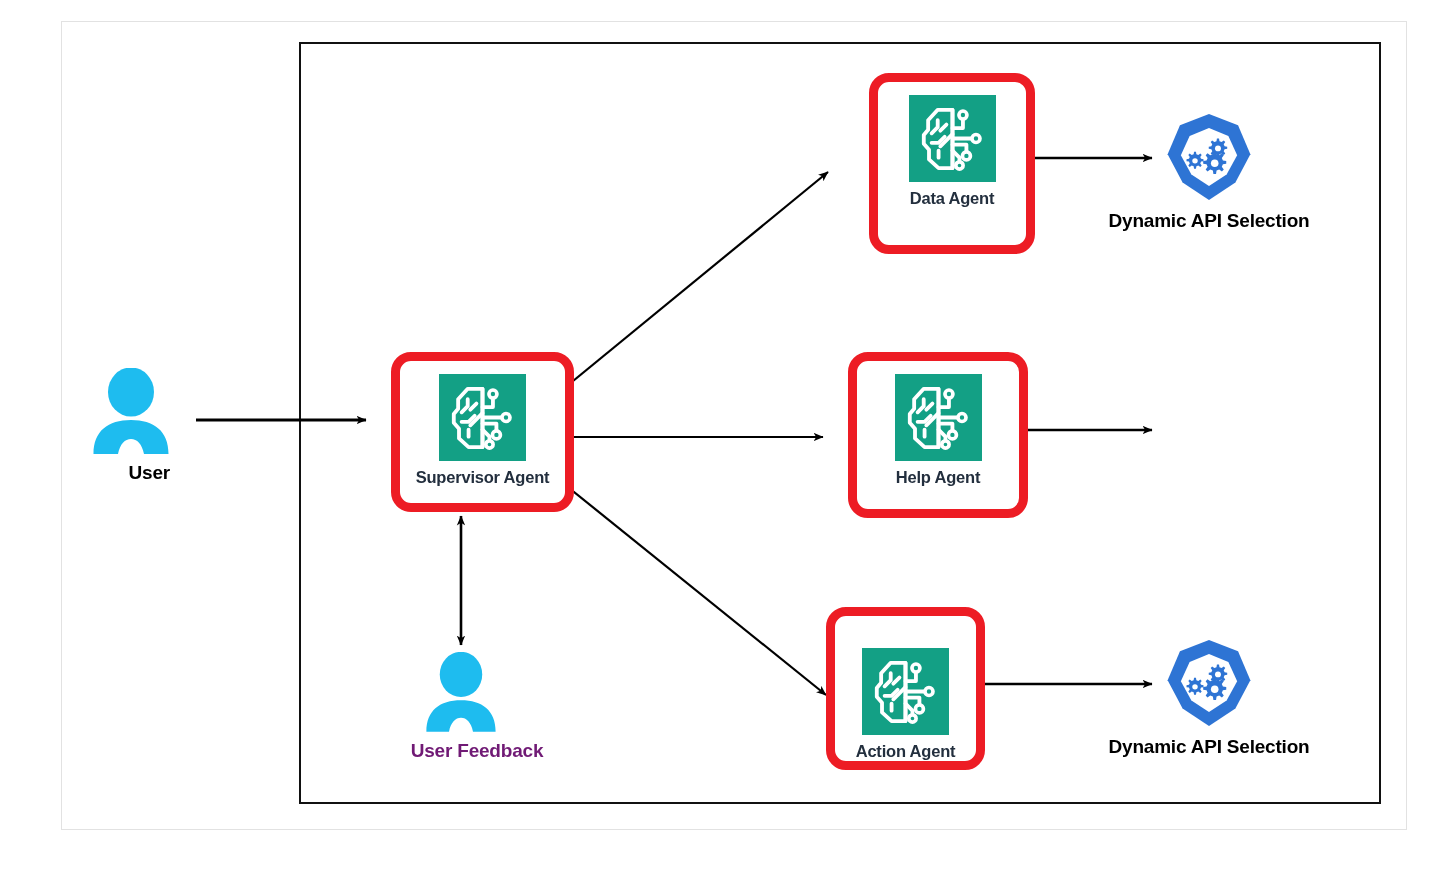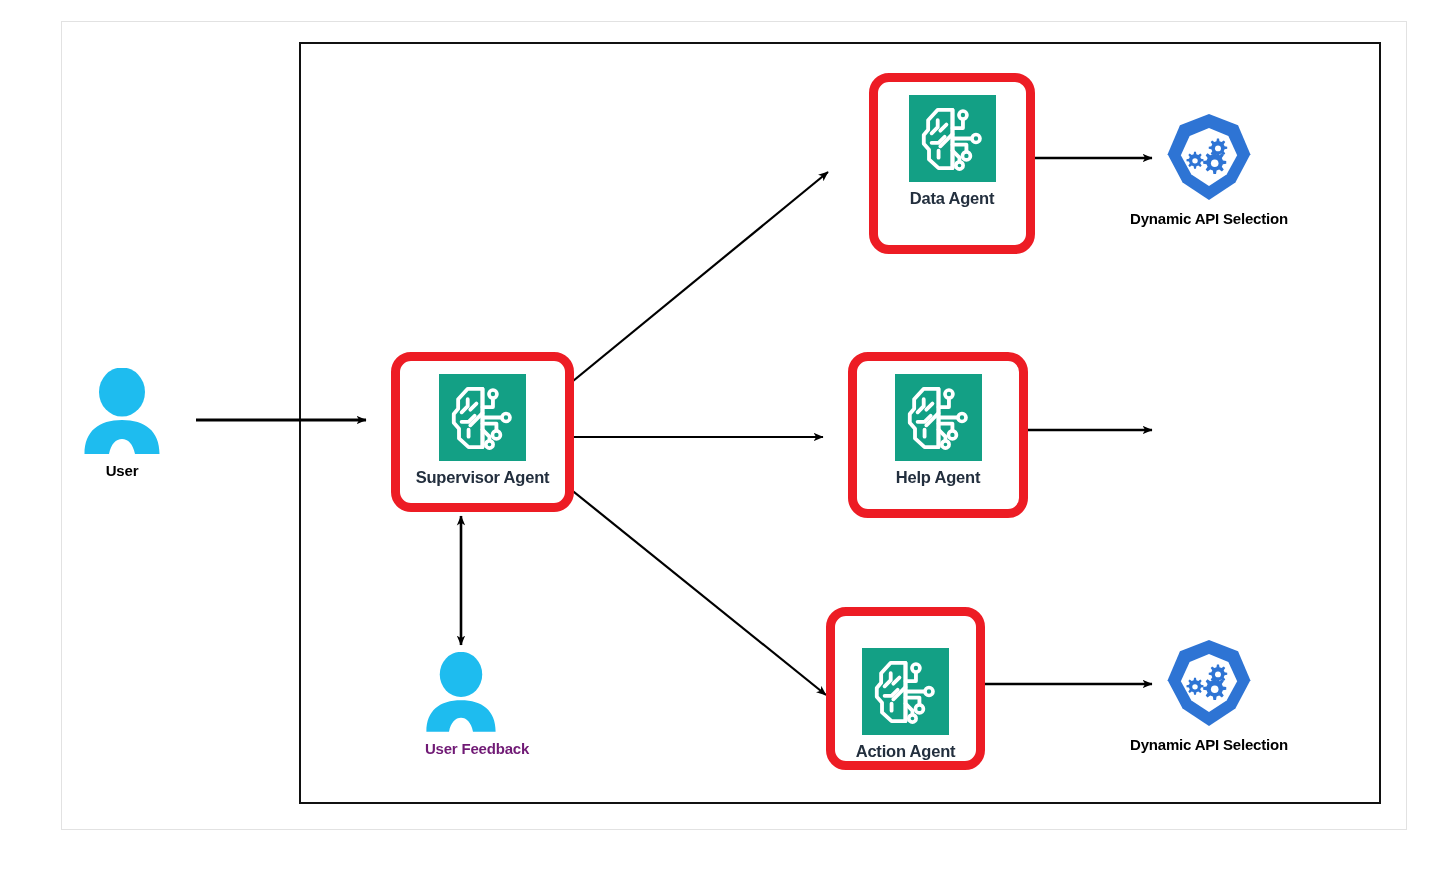--- a/index.html
+++ b/index.html
@@ -74,21 +74,21 @@
   }
   
   .icon-node {
     position: absolute;
     display: flex;
     flex-direction: column;
     align-items: center;
   }
   .icon-node .node-label {
     margin-top: 8px;
-    font-size: 15px;
+    font-size: 19px;
     font-weight: bold;
     color: #000000;
     white-space: nowrap;
     letter-spacing: -0.2px;
   }
   .icon-node.navy-label .node-label { color: #701a75; padding-left: 32px; }
   .glyph { display: block; }
 </style>
 </head>
 <body>
@@ -134,21 +134,21 @@
 
     <g>
       <line x1="992" y1="430" x2="1152" y2="430" stroke="#000" stroke-width="2.4" marker-end="url(#ah)"></line>
     </g>
 
     <g>
       <line x1="978" y1="684" x2="1152" y2="684" stroke="#000" stroke-width="2.4" marker-end="url(#ah)"></line>
     </g>
   </svg>
 
-  <div class="icon-node" style="left:61px; top:368px; width:122px;">
+  <div class="icon-node" style="left:48px; top:368px; width:122px;align-items:flex-end;">
     <svg class="glyph" width="78" height="86" viewBox="0 0 78 86">
       <ellipse cx="39" cy="24" rx="23" ry="24.5" fill="#1EBCEF"></ellipse>
       <path d="M1.5,86 C1.5,63 16,52 39,52 C62,52 76.5,63 76.5,86 L52,86 C50,76 45,71 39,71 C33,71 28,76 26,86 Z" fill="#1EBCEF"></path>
     </svg>
     <div class="node-label">User</div>
   </div>
 
   <div class="agent-node" style="left:391px; top:352px; width:183px; height:160px;">
     <svg class="agent-icon" viewBox="0 0 100 100">
       <rect x="0" y="0" width="100" height="100" fill="#13A085"></rect>

